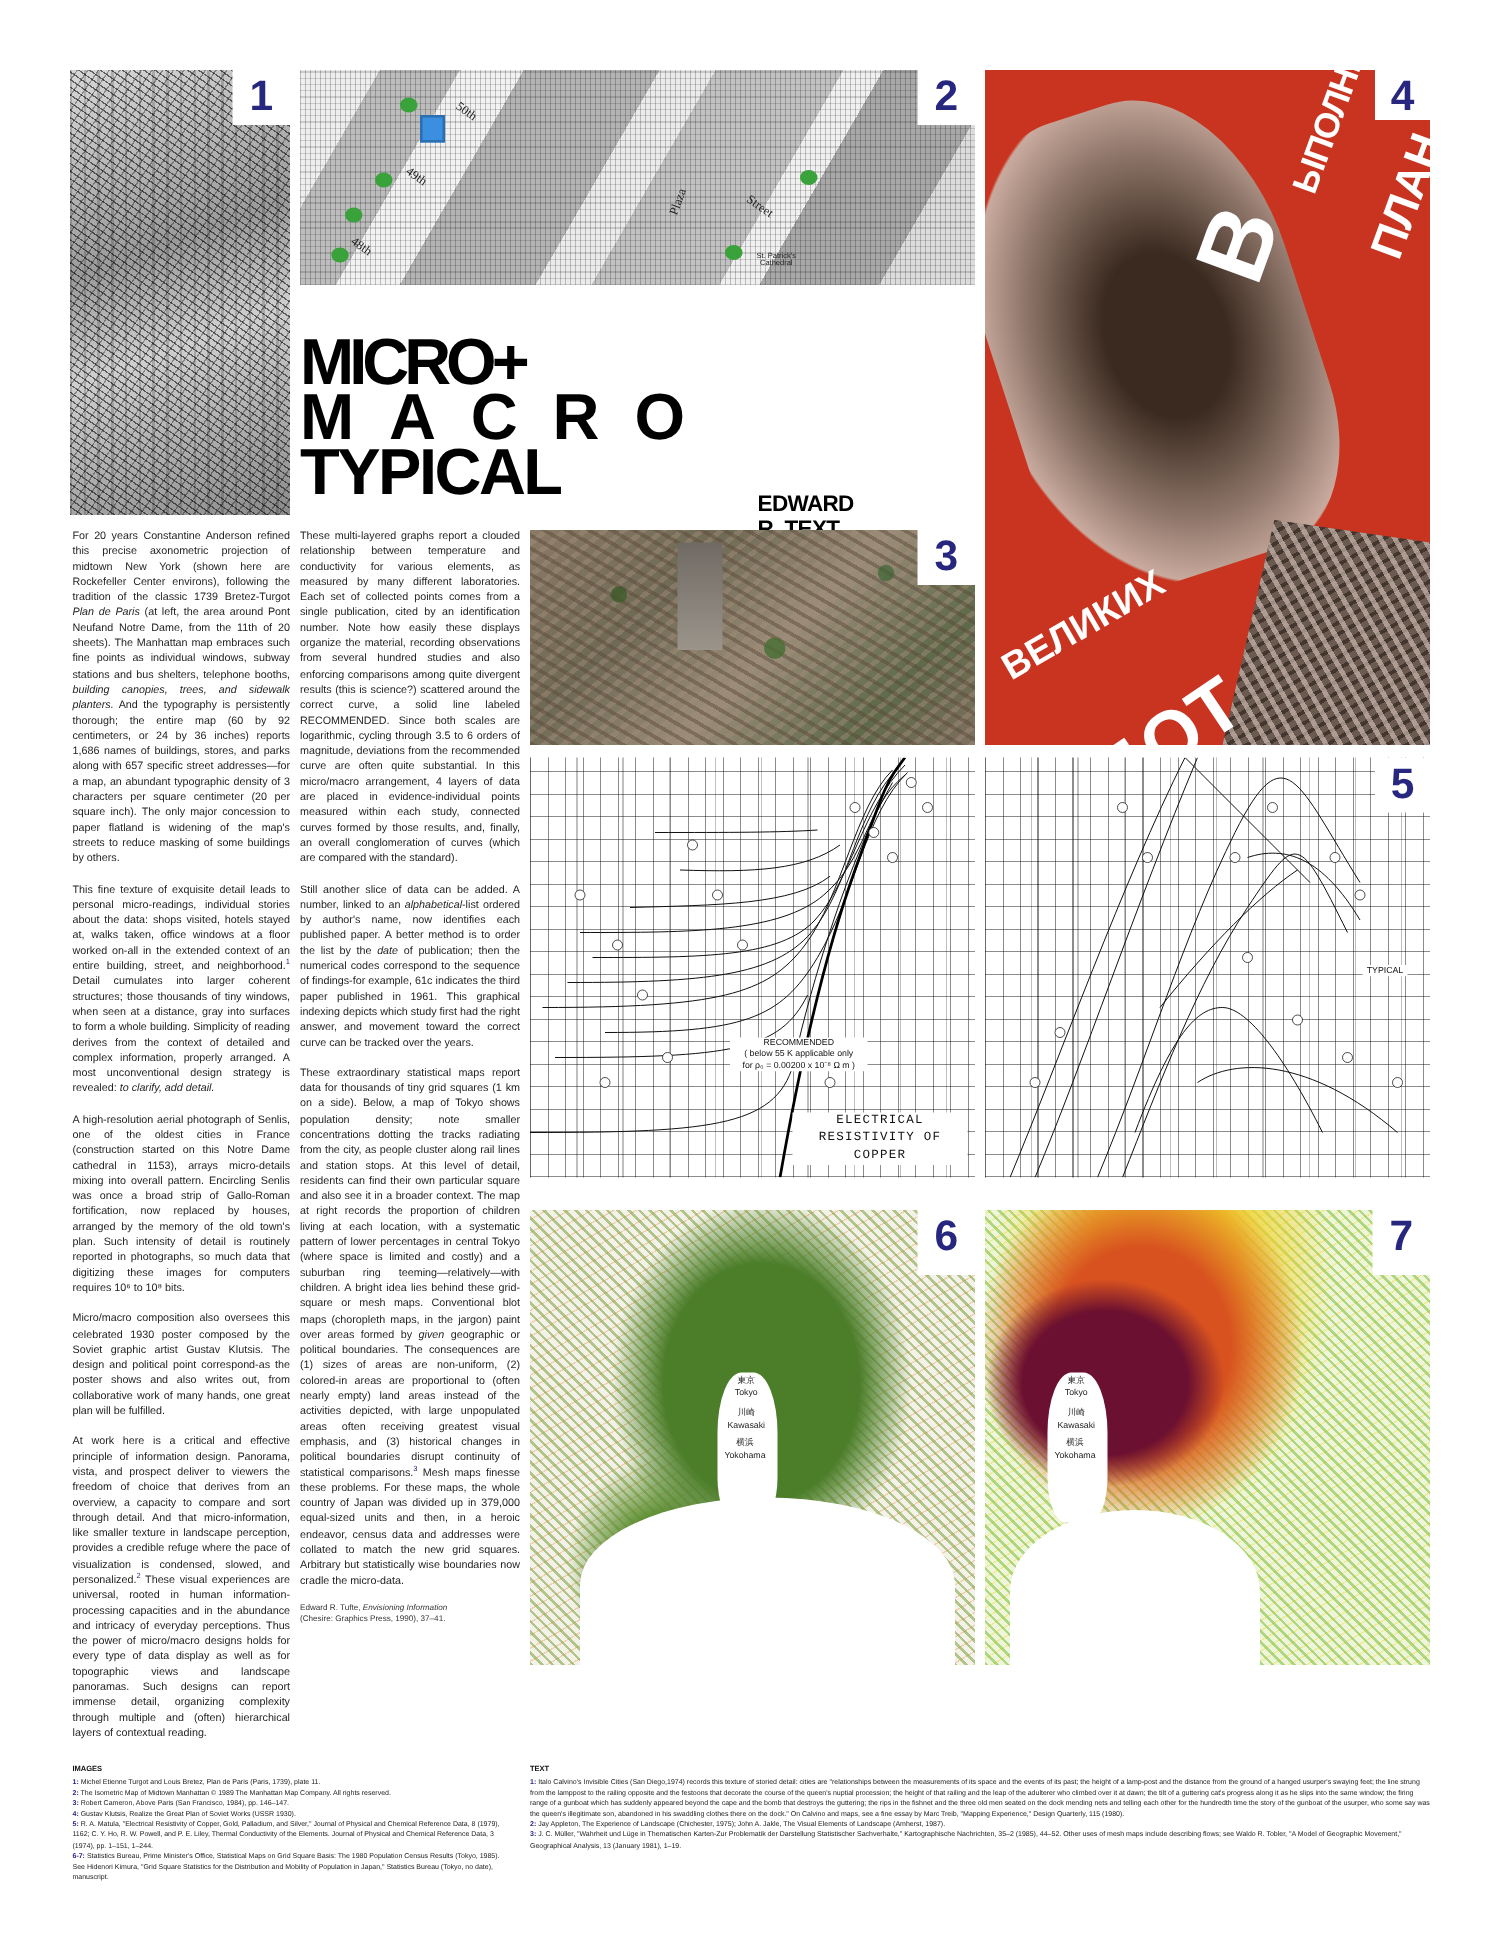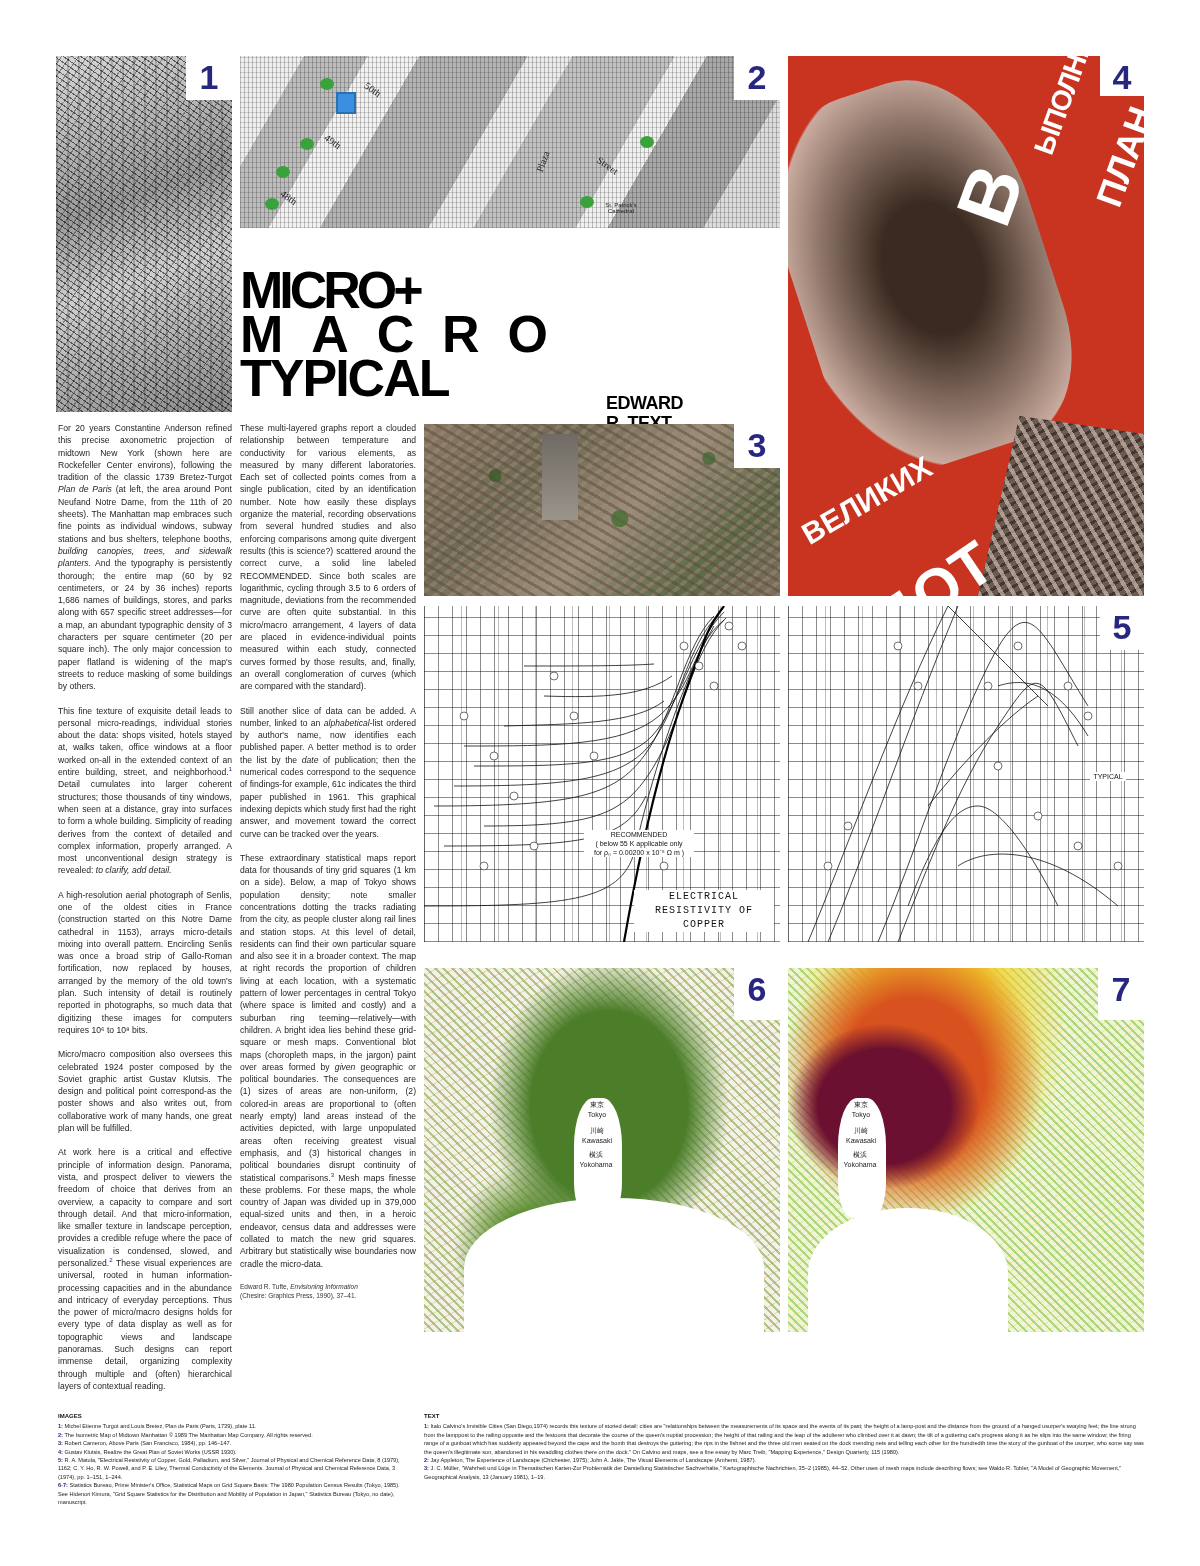--- a/index.html
+++ b/index.html
@@ -284,21 +284,21 @@
   <div class="citylabel" style="left:56px;top:132px;width:34px">東京 Tokyo</div>
   <div class="citylabel" style="left:56px;top:158px;width:34px">川崎 Kawasaki</div>
   <div class="citylabel" style="left:52px;top:182px;width:40px">横浜 Yokohama</div>
   <div class="badge">7</div>
 </div>
 
 <div class="col" id="col1">
   <p><span>For 20 years Constantine Anderson refined this precise axonometric projection of midtown New York (shown here are Rockefeller Center environs), following the tradition of the classic 1739 Bretez-Turgot </span><em>Plan de Paris</em><span> (at left, the area around Pont Neufand Notre Dame, from the 11th of 20 sheets). The Manhattan map embraces such fine points as individual windows, subway stations and bus shelters, telephone booths, </span><em>building canopies, trees, and sidewalk planters.</em><span> And the typography is persistently thorough; the entire map (60 by 92 centimeters, or 24 by 36 inches) reports 1,686 names of buildings, stores, and parks along with 657 specific street addresses—for a map, an abundant typographic density of 3 characters per square centimeter (20 per square inch). The only major concession to paper flatland is widening of the map's streets to reduce masking of some buildings by others.</span></p>
   <p><span>This fine texture of exquisite detail leads to personal micro-readings, individual stories about the data: shops visited, hotels stayed at, walks taken, office windows at a floor worked on-all in the extended context of an entire building, street, and neighborhood.</span><sup>1</sup><span> Detail cumulates into larger coherent structures; those thousands of tiny windows, when seen at a distance, gray into surfaces to form a whole building. Simplicity of reading derives from the context of detailed and complex information, properly arranged. A most unconventional design strategy is revealed: </span><em>to clarify, add detail.</em></p>
   <p>A high-resolution aerial photograph of Senlis, one of the oldest cities in France (construction started on this Notre Dame cathedral in 1153), arrays micro-details mixing into overall pattern. Encircling Senlis was once a broad strip of Gallo-Roman fortification, now replaced by houses, arranged by the memory of the old town's plan. Such intensity of detail is routinely reported in photographs, so much data that digitizing these images for computers requires 10⁶ to 10⁸ bits.</p>
-  <p>Micro/macro composition also oversees this celebrated 1924 poster composed by the Soviet graphic artist Gustav Klutsis. The design and political point correspond-as the poster shows and also writes out, from collaborative work of many hands, one great plan will be fulfilled.</p>
+  <p>Micro/macro composition also oversees this celebrated 1930 poster composed by the Soviet graphic artist Gustav Klutsis. The design and political point correspond-as the poster shows and also writes out, from collaborative work of many hands, one great plan will be fulfilled.</p>
   <p><span>At work here is a critical and effective principle of information design. Panorama, vista, and prospect deliver to viewers the freedom of choice that derives from an overview, a capacity to compare and sort through detail. And that micro-information, like smaller texture in landscape perception, provides a credible refuge where the pace of visualization is condensed, slowed, and personalized.</span><sup>2</sup><span> These visual experiences are universal, rooted in human information-processing capacities and in the abundance and intricacy of everyday perceptions. Thus the power of micro/macro designs holds for every type of data display as well as for topographic views and landscape panoramas. Such designs can report immense detail, organizing complexity through multiple and (often) hierarchical layers of contextual reading.</span></p>
 </div>
 
 <div class="col" id="col2">
   <p>These multi-layered graphs report a clouded relationship between temperature and conductivity for various elements, as measured by many different laboratories. Each set of collected points comes from a single publication, cited by an identification number. Note how easily these displays organize the material, recording observations from several hundred studies and also enforcing comparisons among quite divergent results (this is science?) scattered around the correct curve, a solid line labeled RECOMMENDED. Since both scales are logarithmic, cycling through 3.5 to 6 orders of magnitude, deviations from the recommended curve are often quite substantial. In this micro/macro arrangement, 4 layers of data are placed in evidence-individual points measured within each study, connected curves formed by those results, and, finally, an overall conglomeration of curves (which are compared with the standard).</p>
   <p><span>Still another slice of data can be added. A number, linked to an </span><em>alphabetical</em><span>-list ordered by author's name, now identifies each published paper. A better method is to order the list by the </span><em>date</em><span> of publication; then the numerical codes correspond to the sequence of findings-for example, 61c indicates the third paper published in 1961. This graphical indexing depicts which study first had the right answer, and movement toward the correct curve can be tracked over the years.</span></p>
   <p><span>These extraordinary statistical maps report data for thousands of tiny grid squares (1 km on a side). Below, a map of Tokyo shows population density; note smaller concentrations dotting the tracks radiating from the city, as people cluster along rail lines and station stops. At this level of detail, residents can find their own particular square and also see it in a broader context. The map at right records the proportion of children living at each location, with a systematic pattern of lower percentages in central Tokyo (where space is limited and costly) and a suburban ring teeming—relatively—with children. A bright idea lies behind these grid-square or mesh maps. Conventional blot maps (choropleth maps, in the jargon) paint over areas formed by </span><em>given</em><span> geographic or political boundaries. The consequences are (1) sizes of areas are non-uniform, (2) colored-in areas are proportional to (often nearly empty) land areas instead of the activities depicted, with large unpopulated areas often receiving greatest visual emphasis, and (3) historical changes in political boundaries disrupt continuity of statistical comparisons.</span><sup>3</sup><span> Mesh maps finesse these problems. For these maps, the whole country of Japan was divided up in 379,000 equal-sized units and then, in a heroic endeavor, census data and addresses were collated to match the new grid squares. Arbitrary but statistically wise boundaries now cradle the micro-data.</span></p>
   <div class="credit"><span>Edward R. Tufte, </span><em>Envisioning Information</em><br><span>(Chesire: Graphics Press, 1990), 37–41.</span></div>
 </div>
 

